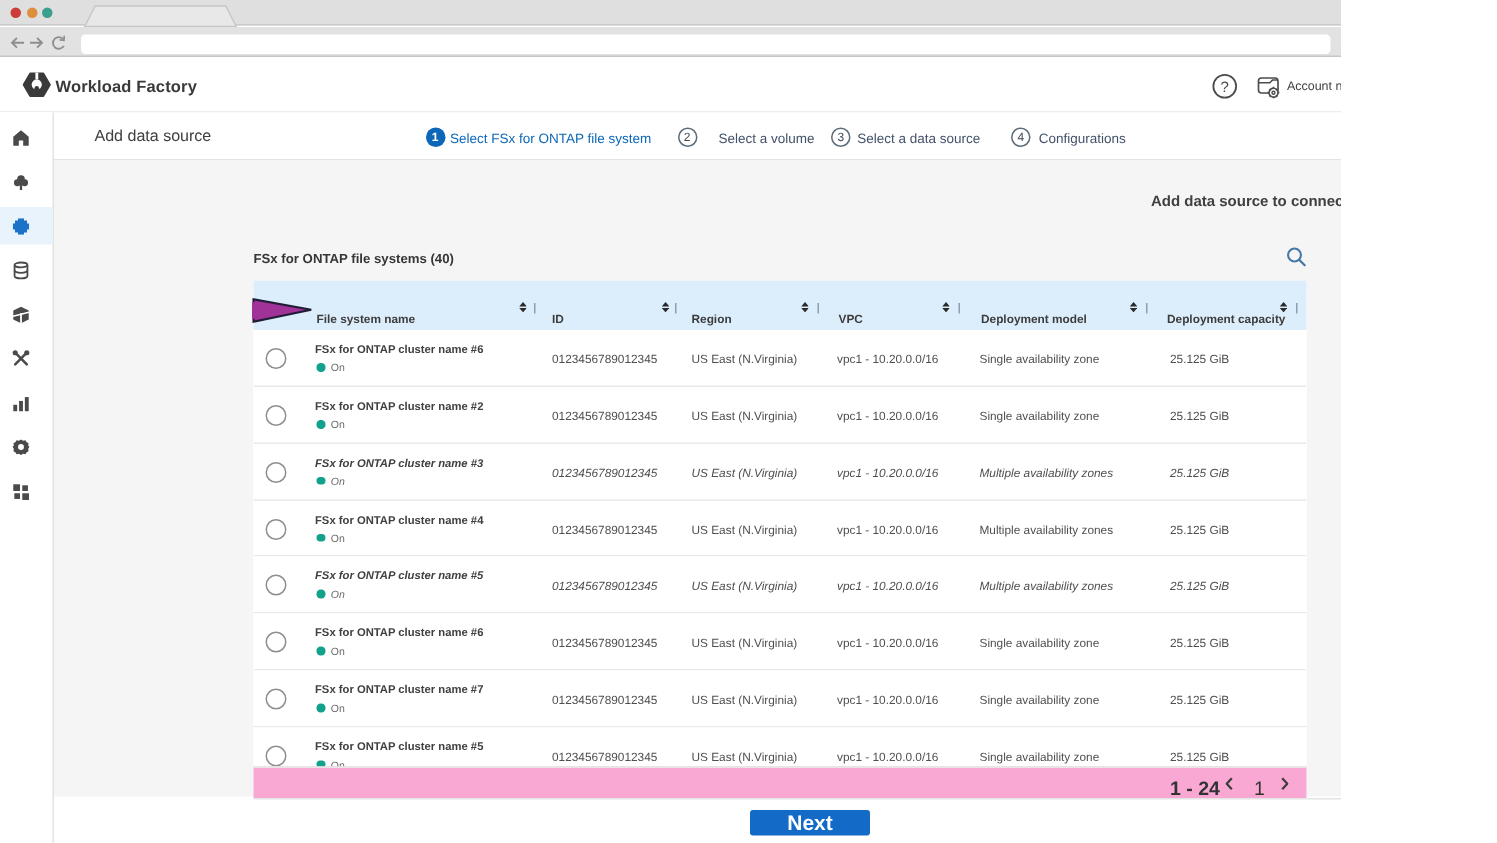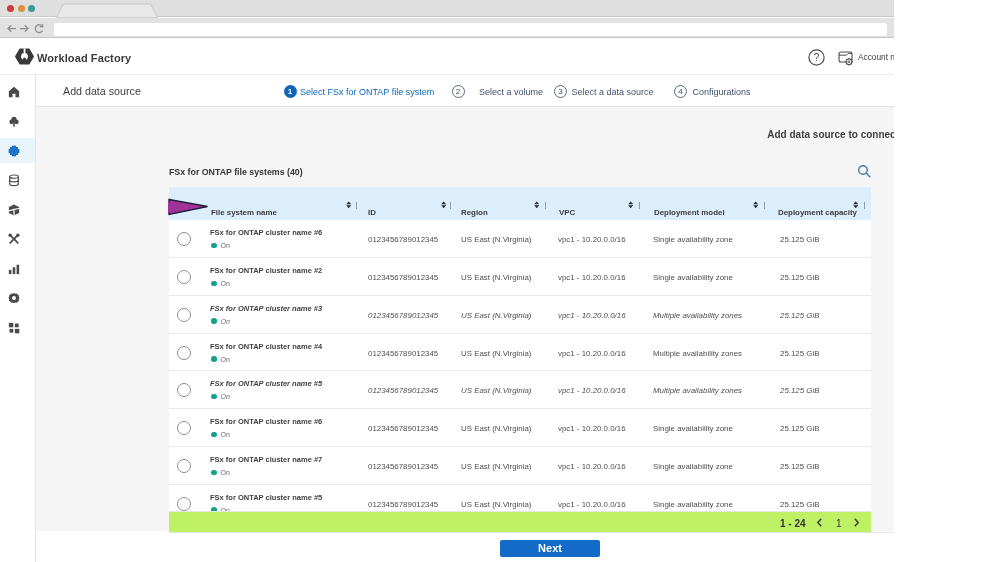--- a/index.html
+++ b/index.html
@@ -38,29 +38,29 @@
 .hcell { position:absolute; top:21px; font-size:7.9px; line-height:9px; font-weight:bold; color:#3c3c3c; }
 .sort { position:absolute; top:13.6px; width:5.4px; height:7.6px; }
 .sep { position:absolute; top:15.3px; width:1px; height:7.2px; background:#8a9fb0; }
 #tbody { position:absolute; left:0; top:33.3px; width:702px; height:290.7px; overflow:hidden; background:#fff; }
 .row { position:absolute; left:0; width:702px; height:37.8px; border-bottom:1px solid #e9e9e9; background:#fff; }
 .radio { position:absolute; left:8px; top:12px; width:14px; height:14px; border:1.2px solid #8e8e8e; border-radius:50%; background:#fff; }
 .fname { position:absolute; left:41px; top:9px; font-size:7.5px; line-height:8px; font-weight:bold; color:#404040; }
 .status { position:absolute; left:42px; top:22px; font-size:7px; line-height:8px; color:#6b6b6b; }
 .dot { display:inline-block; width:5.5px; height:5.5px; border-radius:50%; background:#12a28c; margin-right:4px; }
 .dcell { position:absolute; top:15px; font-size:7.9px; line-height:9px; color:#4f4f4f; }
-#pager { position:absolute; left:0; top:324px; width:702px; height:20.5px; background:#bef264; border-top:1px solid #e6e6e6; font-size:10px; color:#333; }
+#pager { position:absolute; left:0; top:324px; width:702px; height:20.5px; background:#f9a8d4; border-top:1px solid #e6e6e6; font-size:13px; color:#333; }
 
 
 #callout { position:absolute; left:33px; top:186px; width:139px; height:34px; background:#a03298; border:2px solid #201d36; border-radius:9px; z-index:5; }
 #callout span { position:absolute; left:0; top:10px; width:135px; text-align:center; color:#fff; font-size:10.3px; font-weight:bold; }
 
 
 #footerline { position:absolute; left:169px; top:531.5px; width:725px; height:1px; background:#e4e4e4; }
-#nextbtn { position:absolute; left:500px; top:539.5px; width:100px; height:17.5px; background:#136bc7; border-radius:2px; color:#fff; font-size:11px; font-weight:bold; text-align:center; line-height:17.5px; }
+#nextbtn { position:absolute; left:500px; top:539.5px; width:80px; height:17.5px; background:#136bc7; border-radius:2px; color:#fff; font-size:14px; font-weight:bold; text-align:center; line-height:17.5px; }
 
 
 .stepcirc { position:absolute; top:85.3px; width:13px; height:13px; border-radius:50%; font-size:8px; text-align:center; line-height:13px; }
 .stepfill { background:#0d67b8; color:#fff; font-weight:bold; }
 .stepout { border:1px solid #5a6b7a; color:#3f4a55; line-height:11px; }
 .steptext { position:absolute; top:87px; font-size:9px; line-height:10px; color:#42526a; }
 </style>
 </head>
 <body>
 <div id="canvas">

